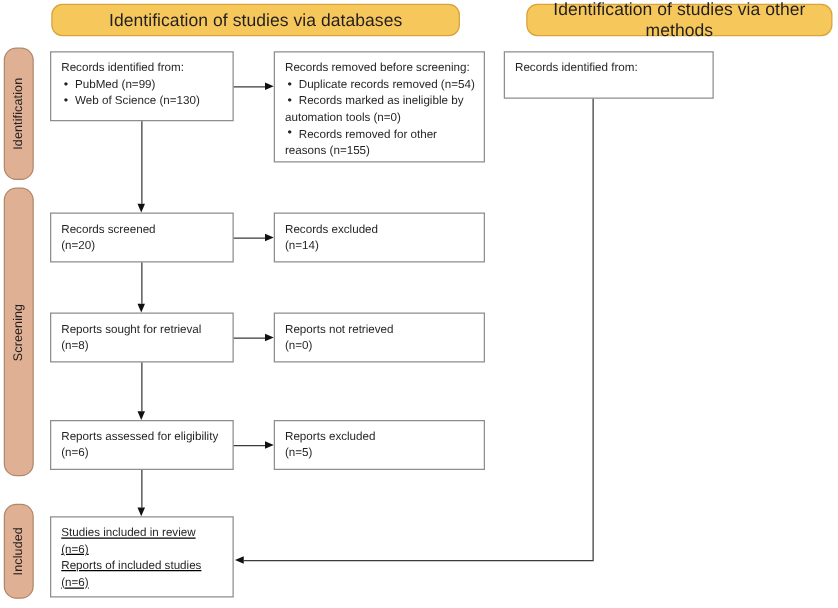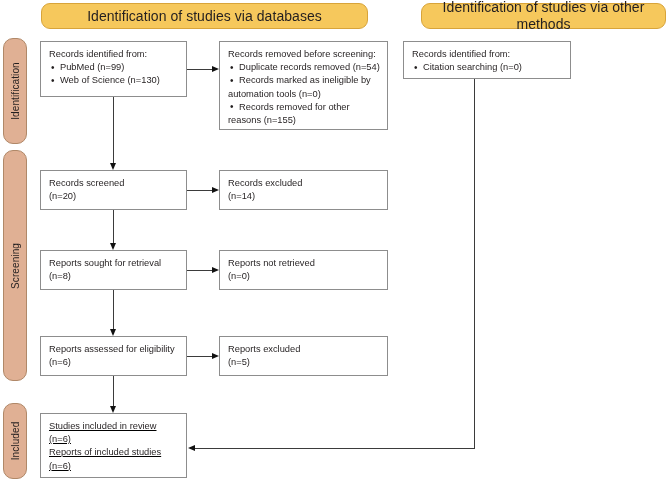--- a/index.html
+++ b/index.html
@@ -164,23 +164,20 @@
       <li>Duplicate records removed (n=54)</li>
       <li>Records marked as ineligible by</li>
       <li class="cont">automation tools (n=0)</li>
       <li>Records removed for other</li>
       <li class="cont">reasons (n=155)</li>
     </ul>
   </div>
 
   <div class="node" style="left:403px; top:41px; width:168px; height:38px;">
     <p class="node-title">Records identified from:</p>
-    <ul>
-      <li>Citation searching (n=0)</li>
-    </ul>
   </div>
 
   <div class="node" style="left:40px; top:170px; width:147px; height:40px;">
     <p class="node-title">Records screened
 (n=20)</p>
   </div>
 
   <div class="node" style="left:219px; top:170px; width:169px; height:40px;">
     <p class="node-title">Records excluded
 (n=14)</p>

